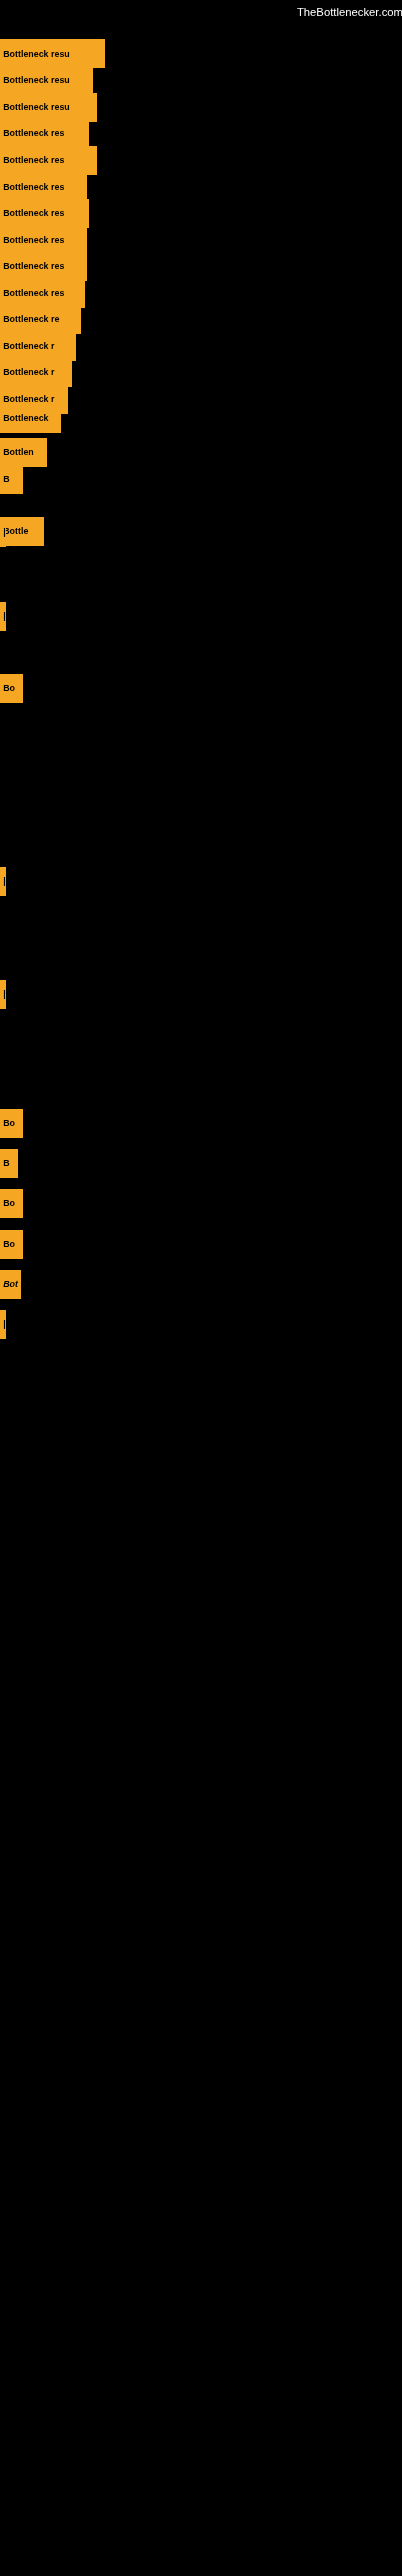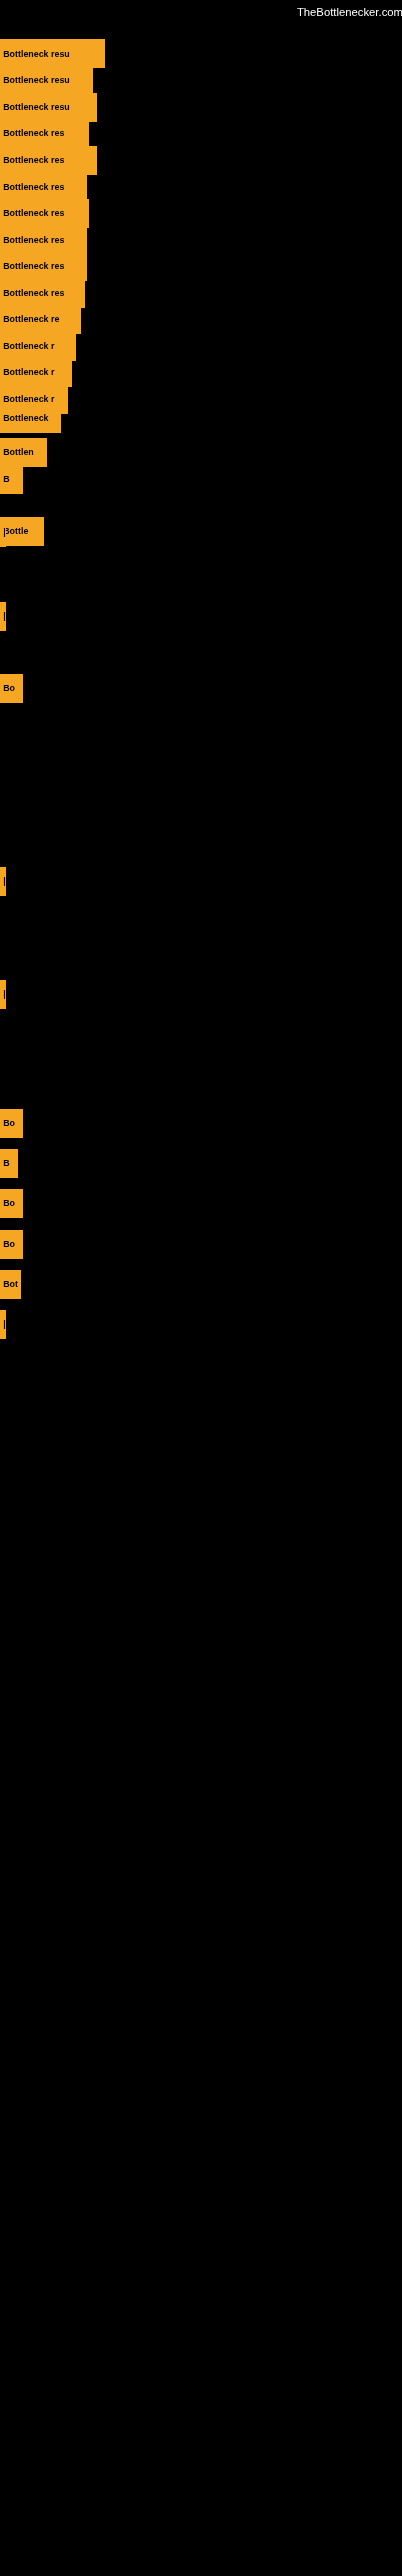--- a/index.html
+++ b/index.html
@@ -117,20 +117,20 @@
     </div>
     <div class="bar-container" style="top: 1127px; left: 0px;">
       <div class="bar-label" style="width: 17.7px;">B</div>
     </div>
     <div class="bar-container" style="top: 1167px; left: 0px;">
       <div class="bar-label" style="width: 22.5px;">Bo</div>
     </div>
     <div class="bar-container" style="top: 1208px; left: 0px;">
       <div class="bar-label" style="width: 22.5px;">Bo</div>
     </div>
-    <div class="bar-container" style="top: 1248px; left: 0px;">
+    <div class="bar-container" style="top: 1248px; left: 0px; font-style: italic;">
       <div class="bar-label" style="width: 21px;">Bot</div>
     </div>
     <div class="bar-container" style="top: 1288px; left: 0px;">
       <div class="bar-label" style="width: 6.4px;">|</div>
     </div>
   </div>
 
 
 </body></html>

